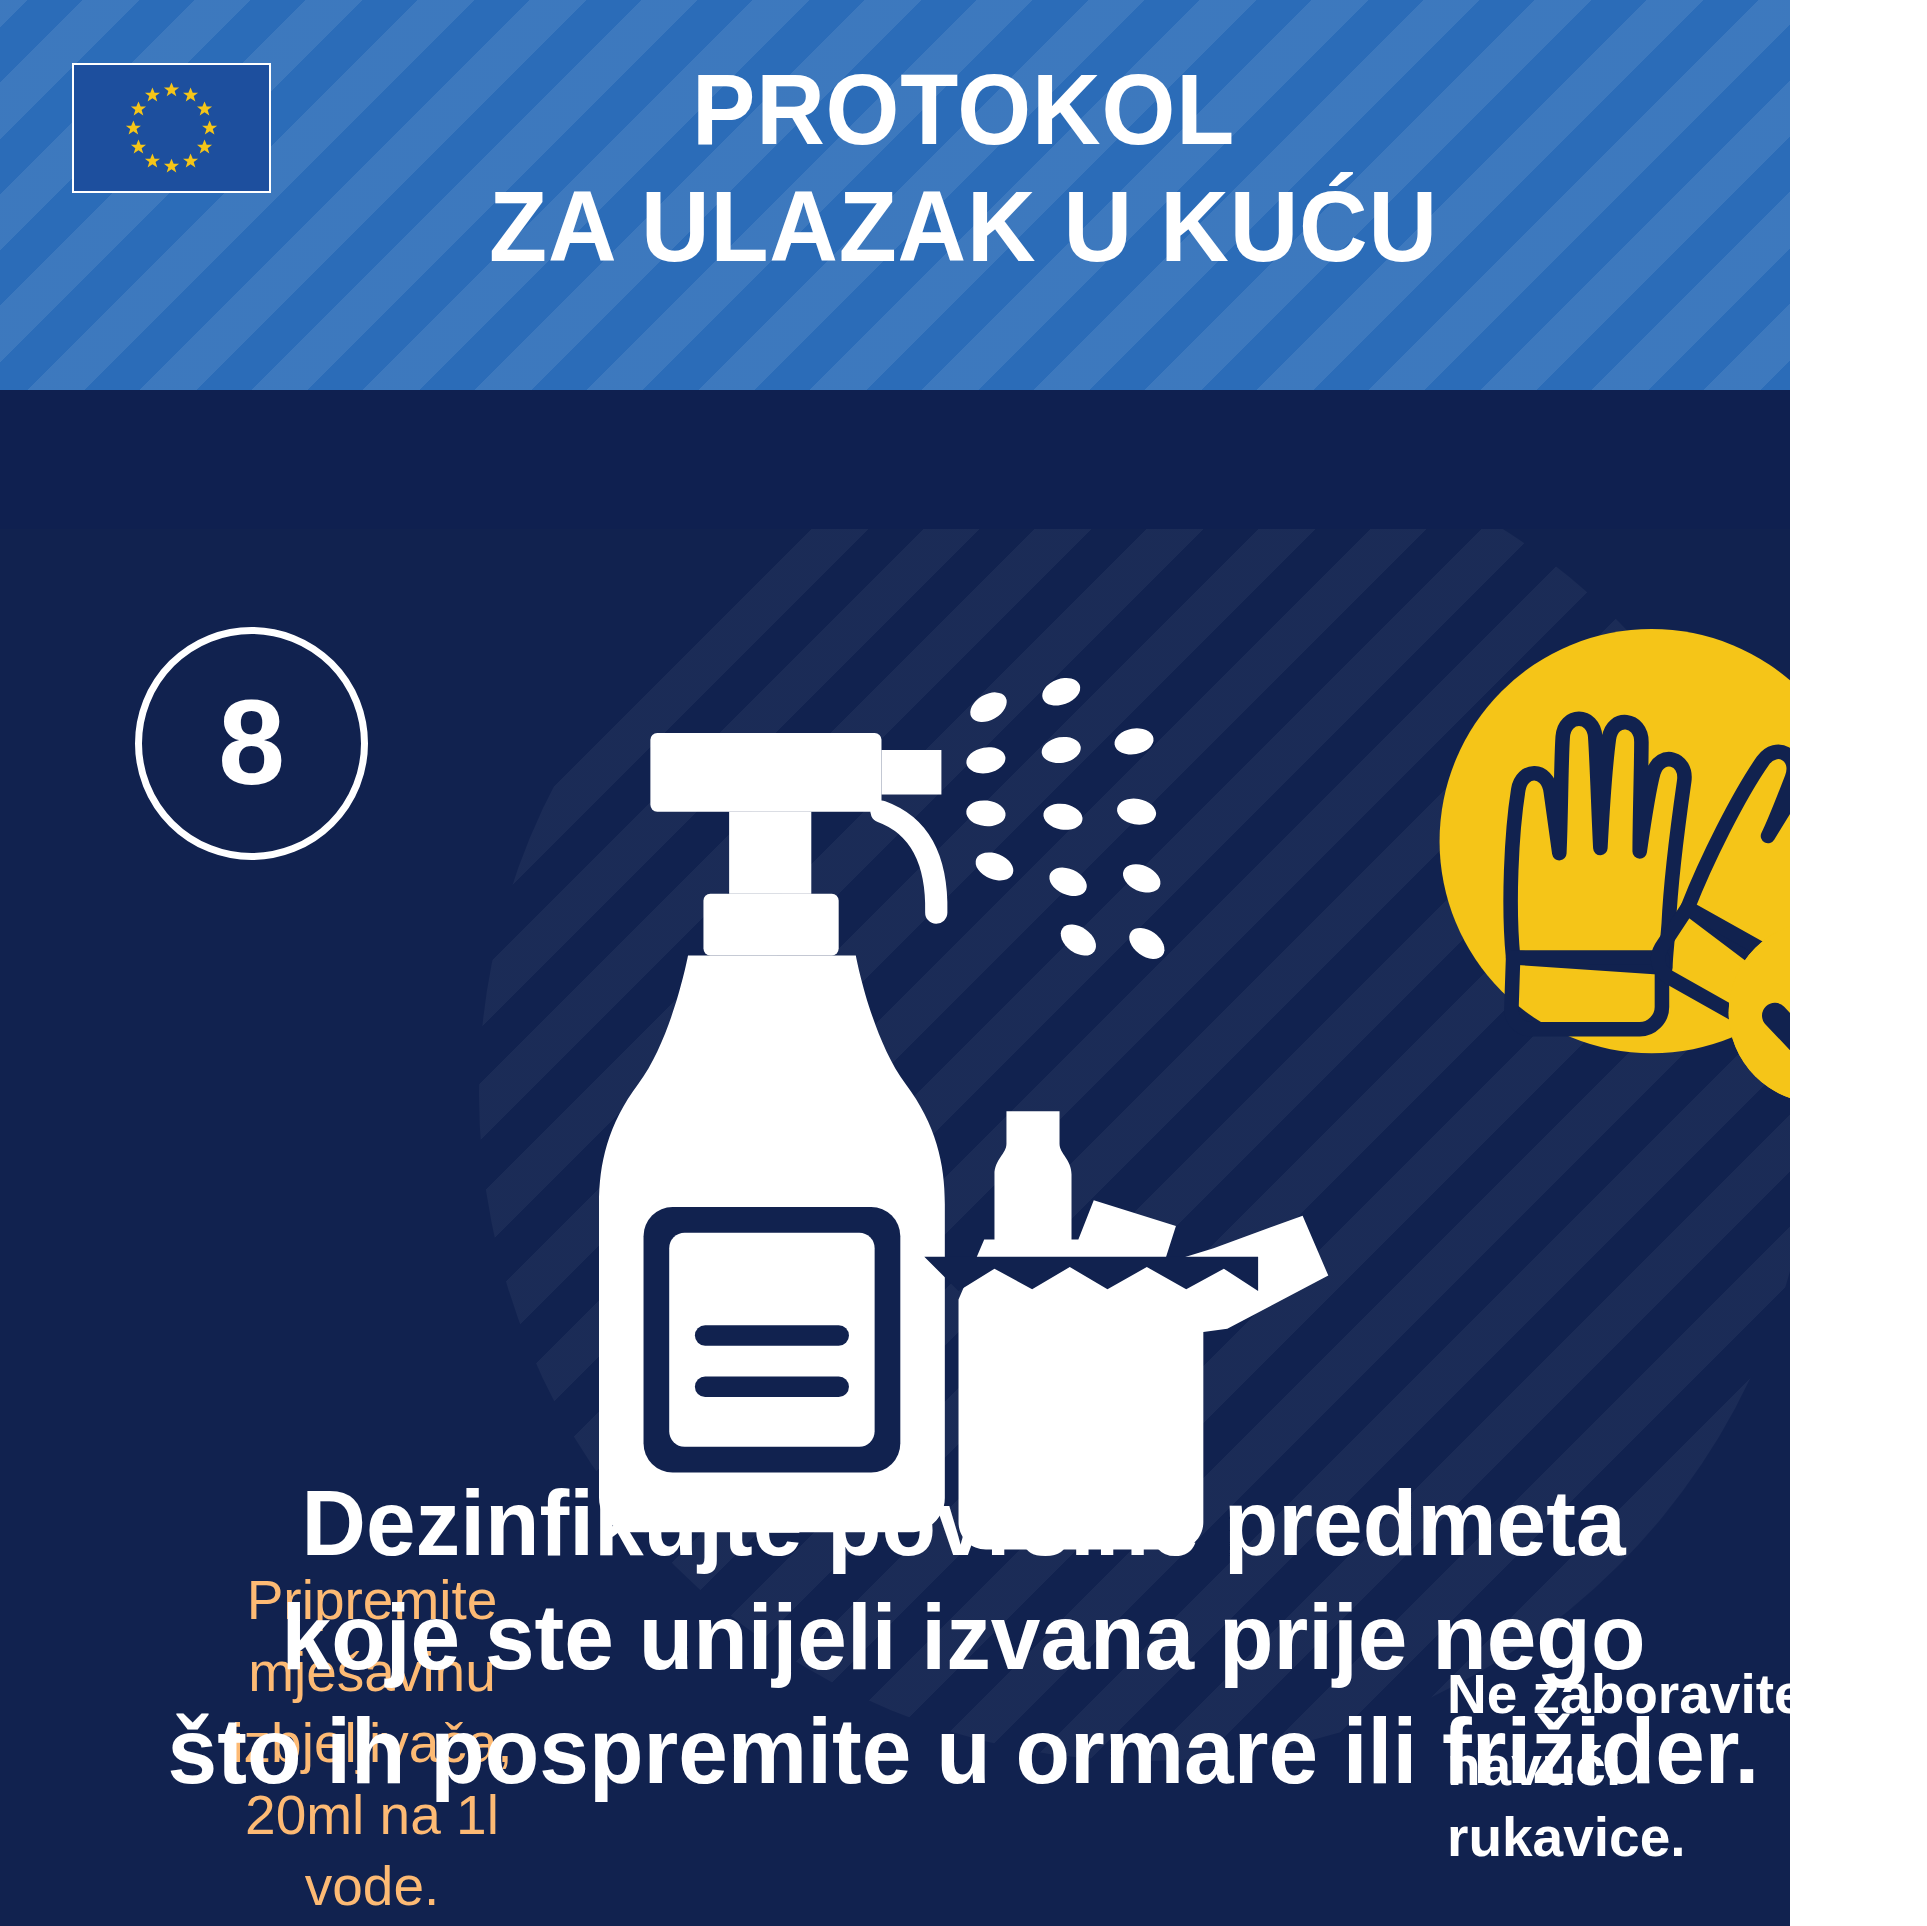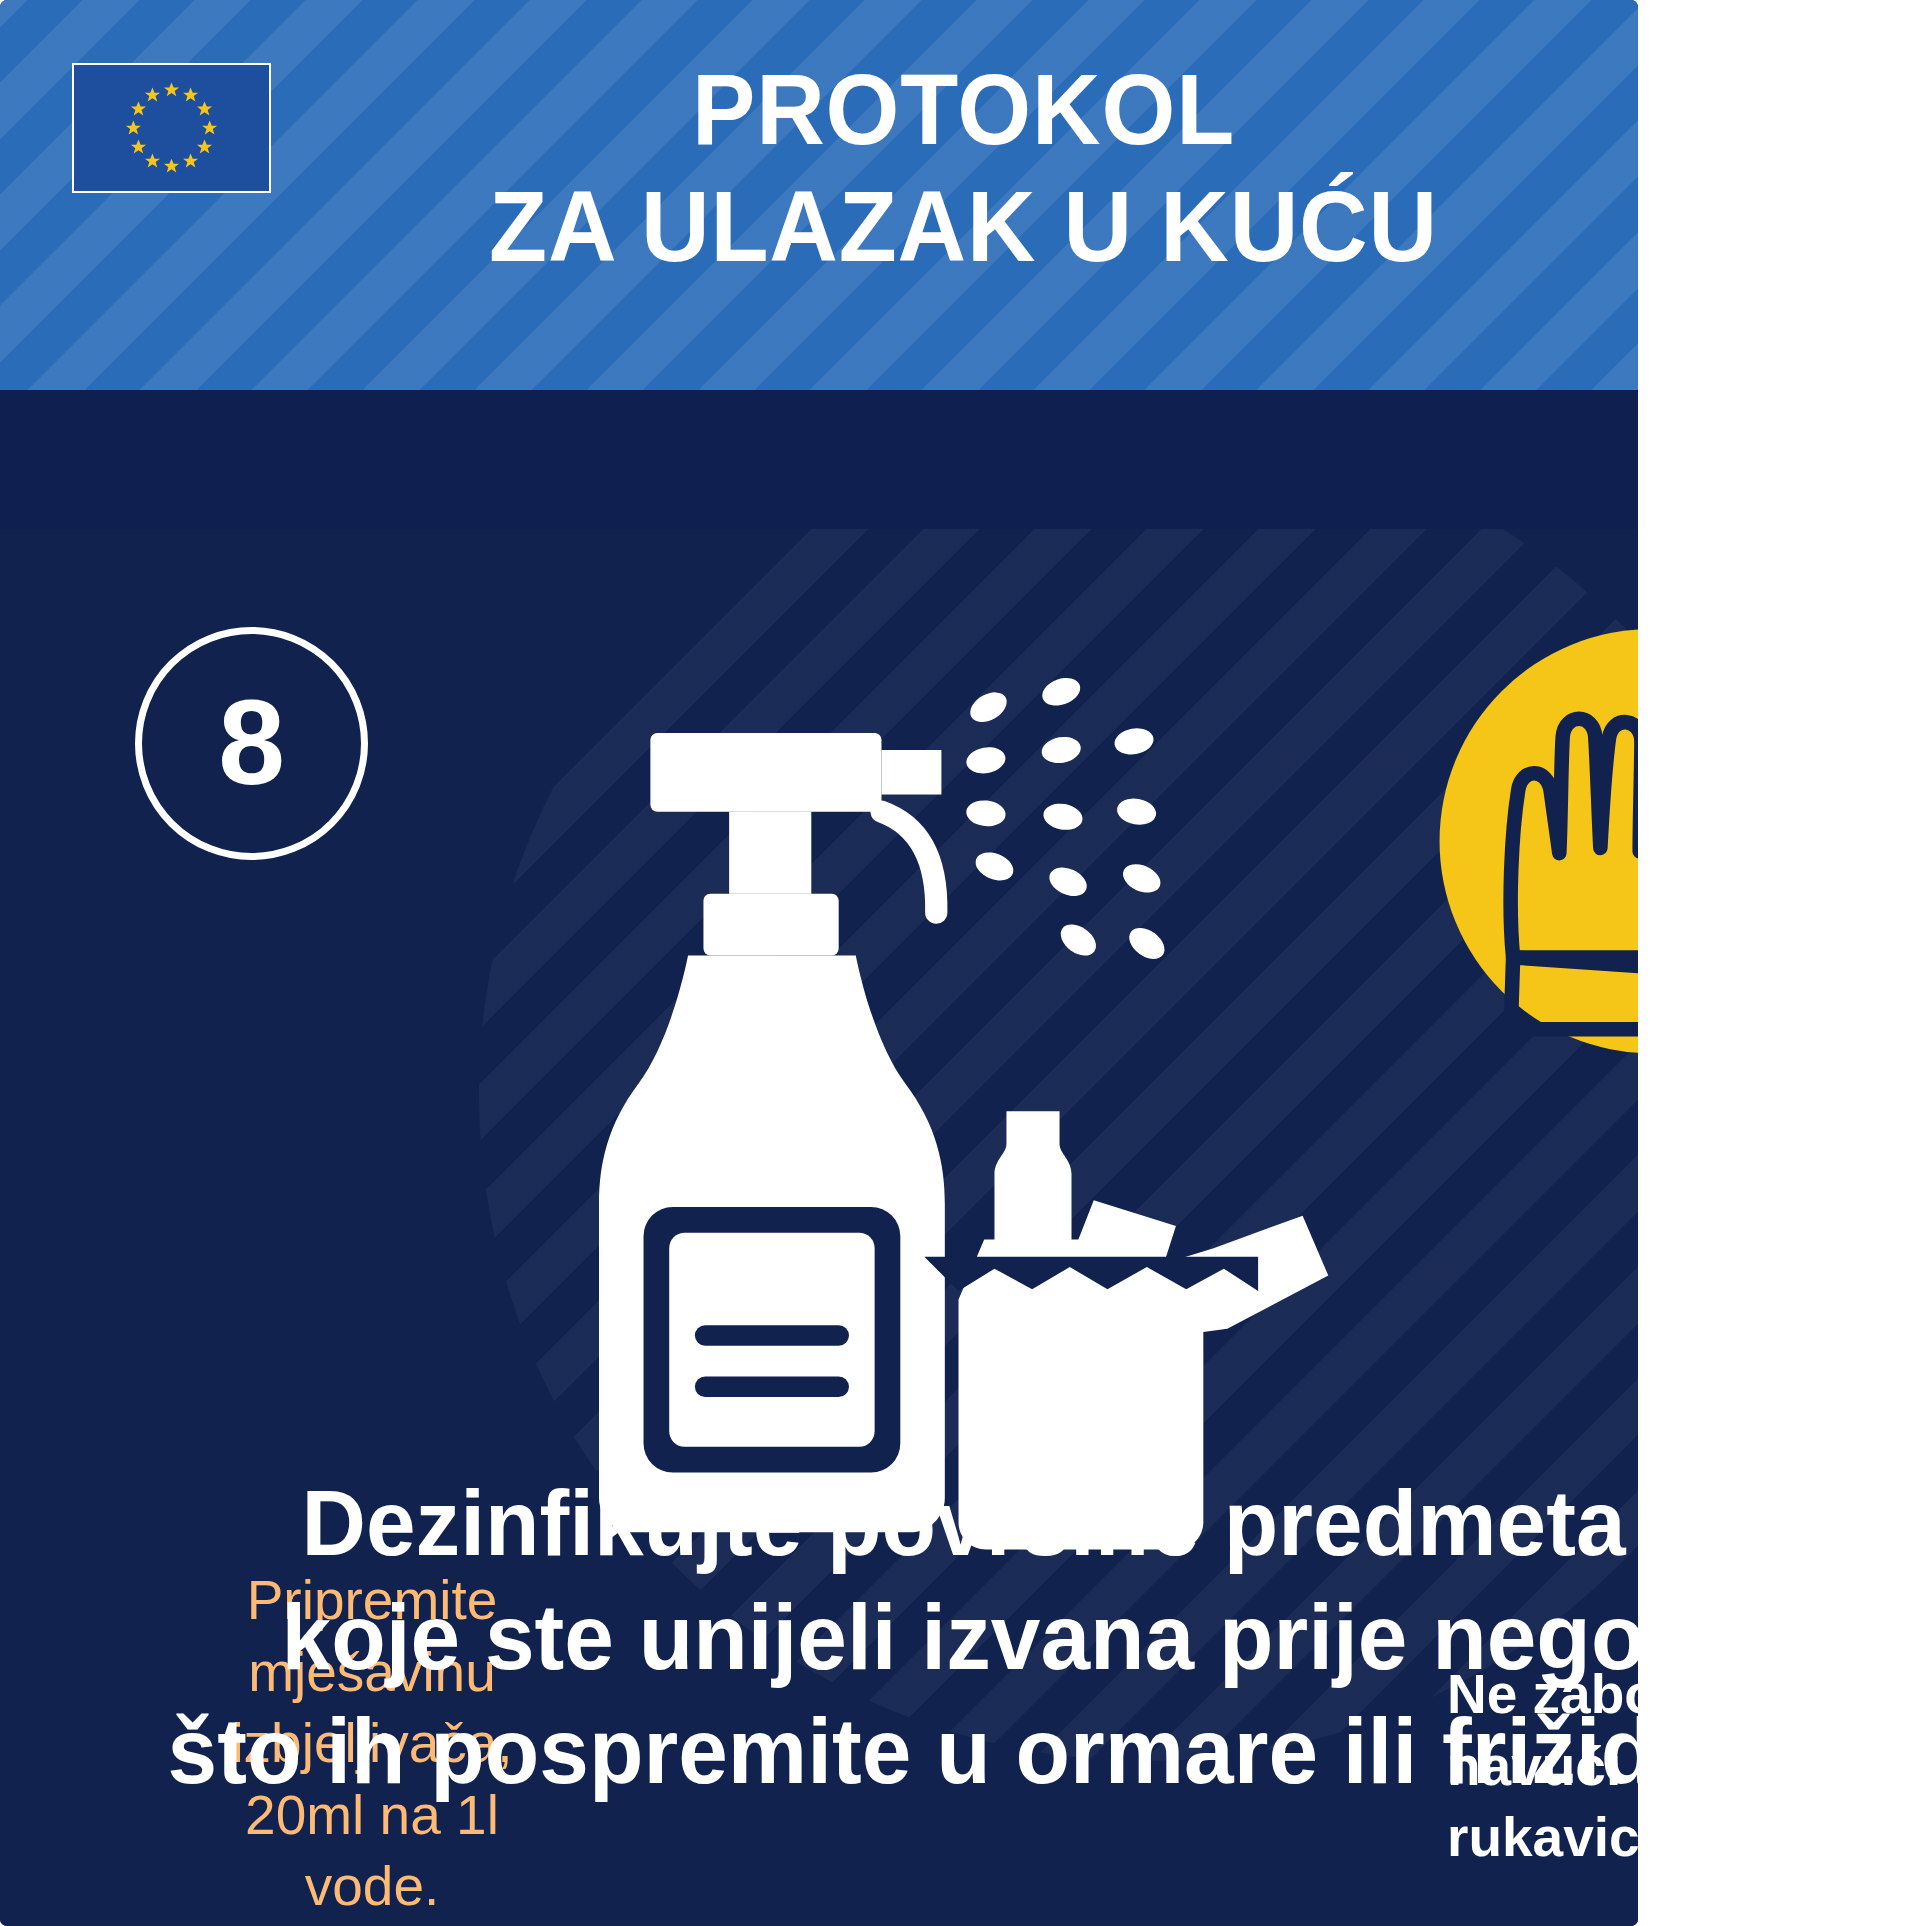--- a/index.html
+++ b/index.html
@@ -5,25 +5,24 @@
   html, body {
     margin: 0;
     padding: 0;
     background: #ffffff;
   }
   body {
     font-family: "Liberation Sans", sans-serif;
   }
   #poster {
     position: relative;
-    width: 1638px;
+    width: 1790px;
     height: 1926px;
     overflow: hidden;
     background: #0f2050;
-    border-radius: 7px;
   }
 
   
   .header {
     position: absolute;
     left: 0; top: 0;
     width: 1927px;
     height: 390px;
     background: #2b6cb8;
     overflow: hidden;

